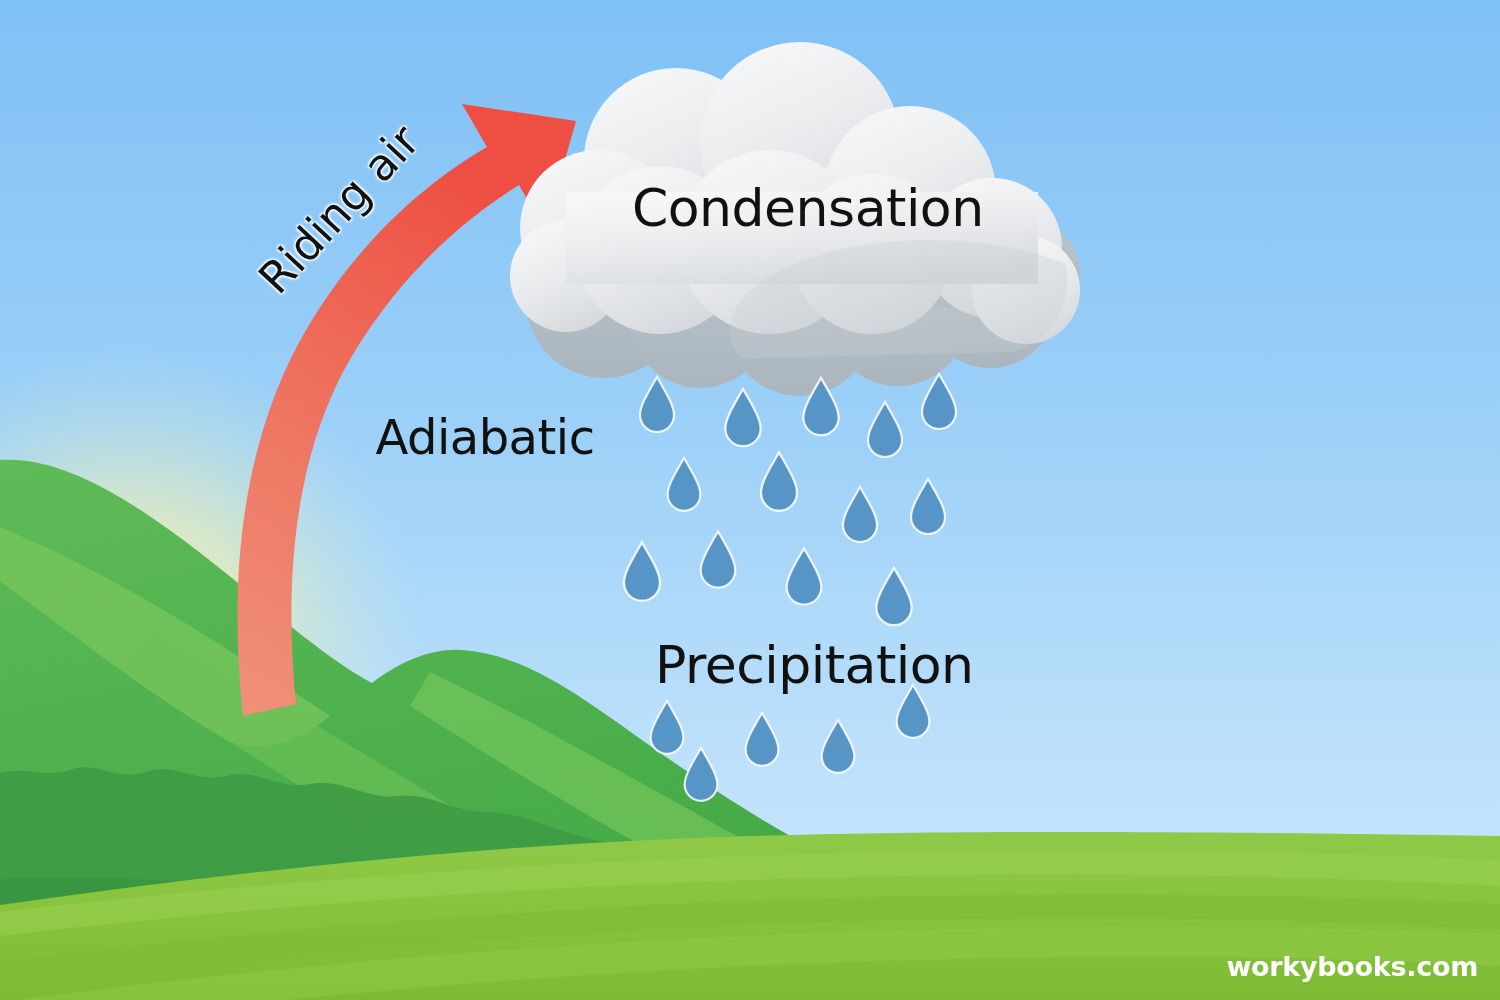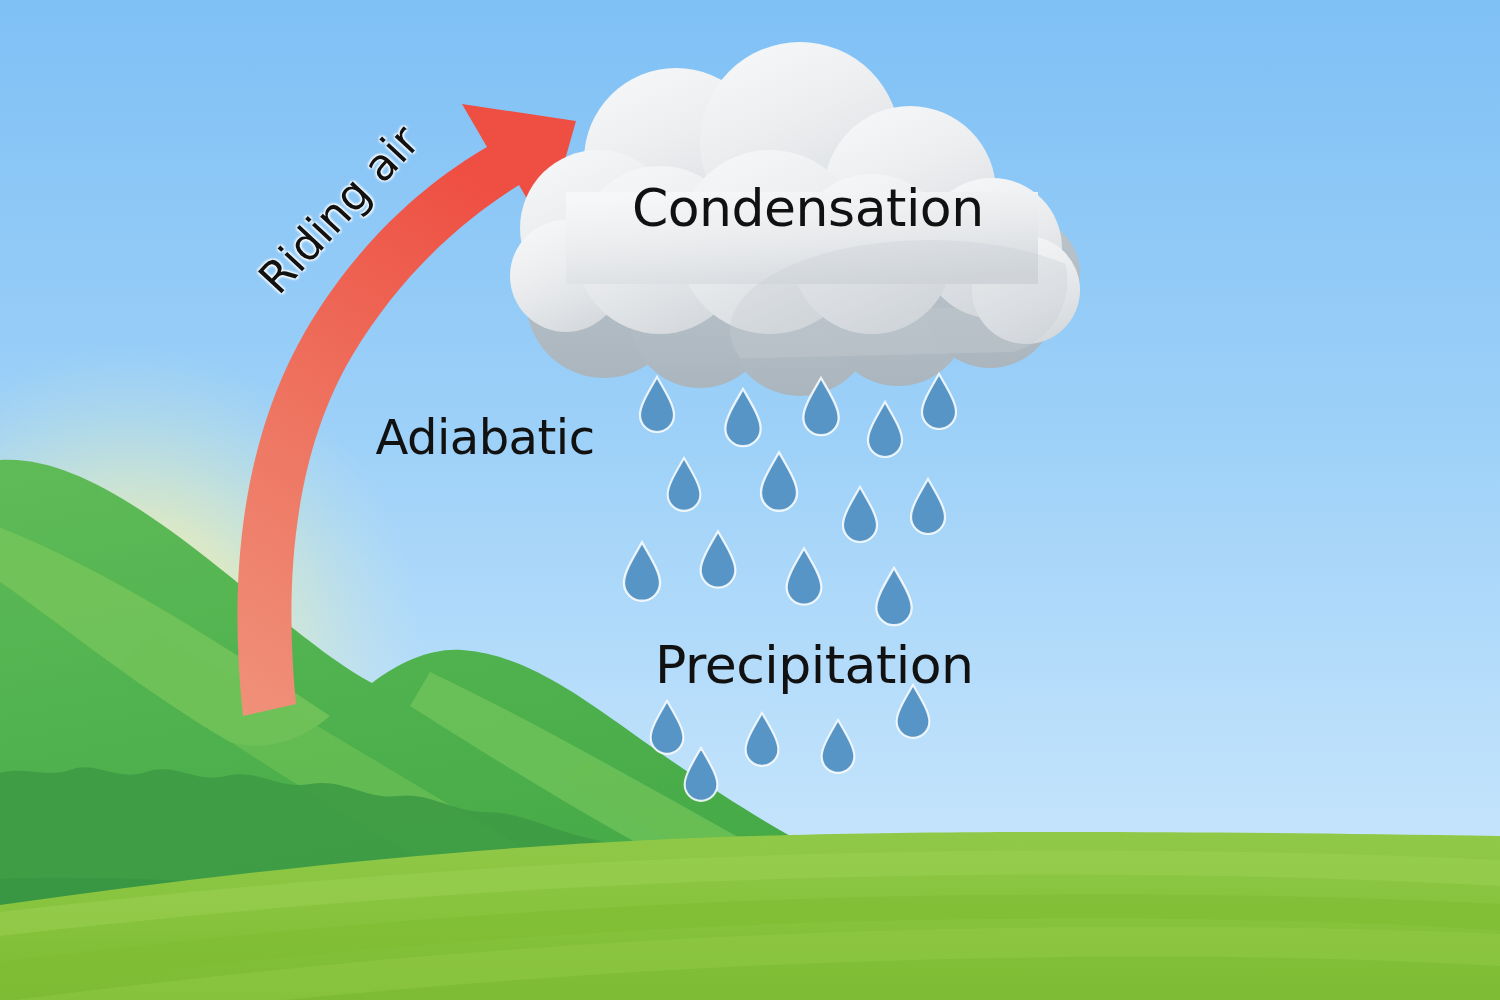--- a/index.html
+++ b/index.html
@@ -260,14 +260,15 @@
   </svg>
 
   <div class="label" id="label-condensation">Condensation</div>
 
   <div class="label" id="label-adiabatic"><span class="ln1">Adiabatic</span></div>
 
   <div class="label" id="label-precipitation">Precipitation</div>
 
   <div class="label" id="label-riding-air">Riding air</div>
 
+  <div id="watermark">workybooks.com</div>
 
 </div>
 
 </body></html>

